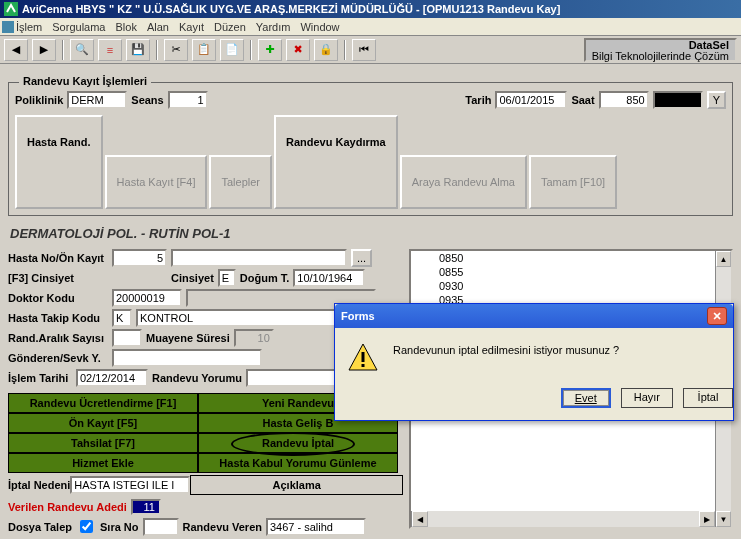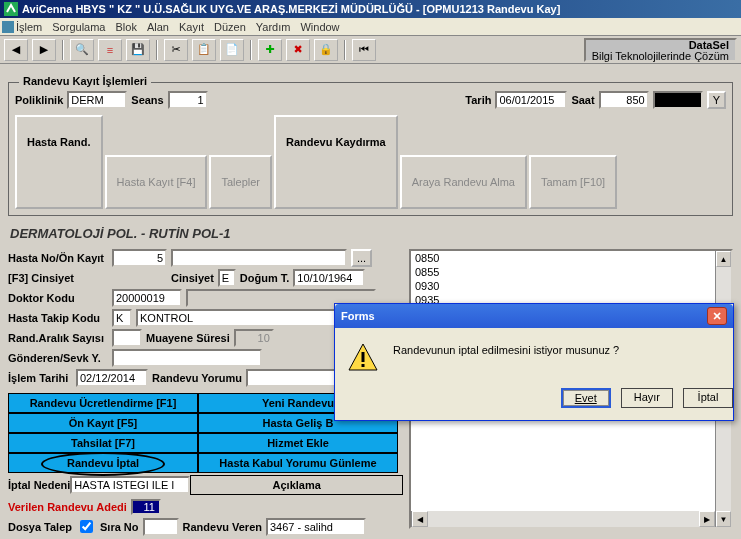--- a/index.html
+++ b/index.html
@@ -23,26 +23,26 @@
   .darkfield { background: #000; border: 2px inset #d4d0c8; height: 18px; }
   .btn { border: 2px outset #fff; background: #d4d0c8; height: 22px; padding: 0 8px; cursor: default; display: inline-flex; align-items: center; justify-content: center; }
   .btn.small { height: 18px; padding: 0 4px; }
   .tabrow { display: flex; gap: 2px; margin-top: 6px; }
   .tab { border: 2px outset #fff; background: #d4d0c8; padding: 19px 10px; font-weight: bold; }
   .tab.disabled { color: #888; font-weight: normal; margin-top: 40px; }
   .poltitle { font-style: italic; font-weight: bold; color: #333; margin: 10px 0 8px 2px; font-size: 13px; }
   .formcols { display: flex; gap: 6px; }
   .leftcol { flex: 0 0 395px; }
   .rightlist { flex: 1; border: 2px inset #d4d0c8; background: #fff; height: 280px; overflow: hidden; position: relative; }
-  .rightlist .item { padding: 1px 4px; }
+  .rightlist .item { padding: 1px 4px; margin-left: 24px; }
   .scrollbar { position: absolute; right: 0; top: 0; bottom: 0; width: 16px; background: #d4d0c8; border-left: 1px solid #888; display: flex; flex-direction: column; }
   .scrollbar .arr { height: 16px; border: 1px outset #fff; background: #d4d0c8; display: flex; align-items: center; justify-content: center; font-size: 8px; }
   .scrollbar .track { flex: 1; background: repeating-conic-gradient(#d4d0c8 0% 25%, #eee 0% 50%) 50% / 2px 2px; }
   .btngrid { display: grid; grid-template-columns: 190px 200px; gap: 0; margin-top: 6px; }
-  .btngrid .cell { border: 1px solid #000; background: #0ea5e9; height: 20px; display: flex; align-items: center; justify-content: center; font-weight: bold; font-size: 11px; }
+  .btngrid .cell { border: 1px solid #000; background: #4d7c0f; height: 20px; display: flex; align-items: center; justify-content: center; font-weight: bold; font-size: 11px; }
   .btngrid .cell.highlighted { position: relative; }
   .btngrid .cell.highlighted::after { content: ""; position: absolute; border: 2px solid #000; border-radius: 50%; width: 120px; height: 20px; left: 32px; top: -2px; pointer-events: none; }
   .iptal-row { display: flex; align-items: center; margin-top: 2px; }
   .bluebox { background: #000080; color: #fff; border: 2px inset #d4d0c8; padding: 0 4px; height: 16px; display: inline-flex; align-items: center; justify-content: flex-end; min-width: 30px; }
   
   .modal { position: absolute; left: 334px; top: 303px; width: 400px; background: #ece9d8; border: 1px solid #0831d9; box-shadow: 2px 2px 6px rgba(0,0,0,.4); }
   .modal .mtitle { background: linear-gradient(to bottom, #3b77e3, #2a5bd7); color: #fff; font-weight: bold; height: 24px; display: flex; align-items: center; padding: 0 6px; border-radius: 4px 4px 0 0; }
   .modal .mtitle .closebox { margin-left: auto; width: 20px; height: 18px; background: #e86850; border: 1px solid #a03020; border-radius: 3px; display: flex; align-items: center; justify-content: center; color: #fff; font-weight: bold; }
   .modal .mbody { padding: 14px 12px 8px 12px; display: flex; gap: 14px; }
   .modal .micon { width: 32px; height: 32px; flex-shrink: 0; }
@@ -171,22 +171,22 @@
         <span class="lbl">Randevu Yorumu</span>
         <input class="field" style="width: 100px;" value="">
       </div>
 
       <div class="btngrid">
         <div class="cell">Randevu Ücretlendirme [F1]</div>
         <div class="cell">Yeni Randevu</div>
         <div class="cell">Ön Kayıt [F5]</div>
         <div class="cell">Hasta Geliş B</div>
         <div class="cell">Tahsilat [F7]</div>
+        <div class="cell highlighted">Randevu İptal</div>
         <div class="cell">Hizmet Ekle</div>
-        <div class="cell highlighted">Randevu İptal</div>
         <div class="cell">Hasta Kabul Yorumu Günleme</div>
       </div>
 
       <div class="iptal-row">
         <span class="lbl">İptal Nedeni</span>
         <input class="field" style="width: 120px;" value="HASTA ISTEGI ILE I">
         <div class="cell" style="border:1px solid #000;height:20px;flex:1;display:flex;align-items:center;justify-content:center;font-weight:bold">Açıklama</div>
       </div>
 
       <div class="row" style="margin-top:4px">

